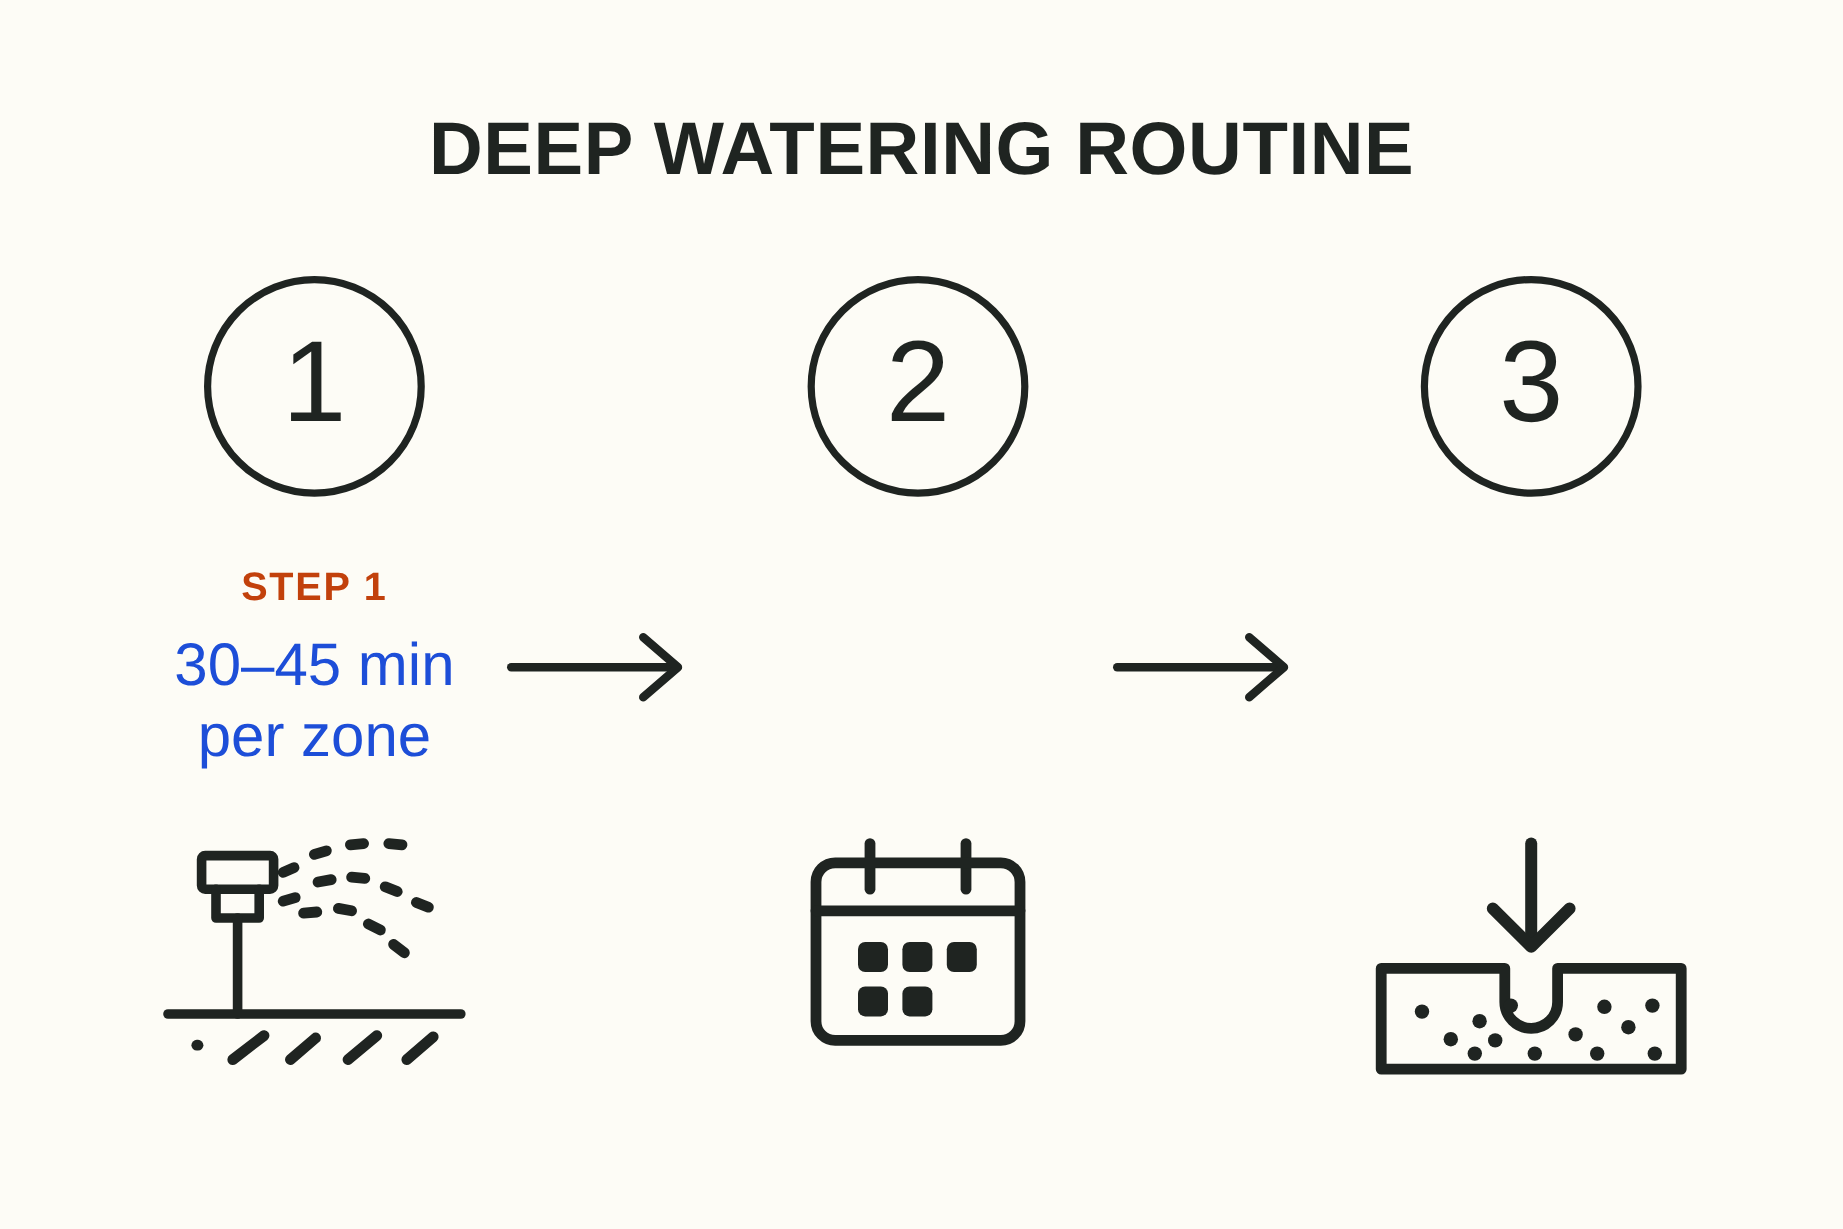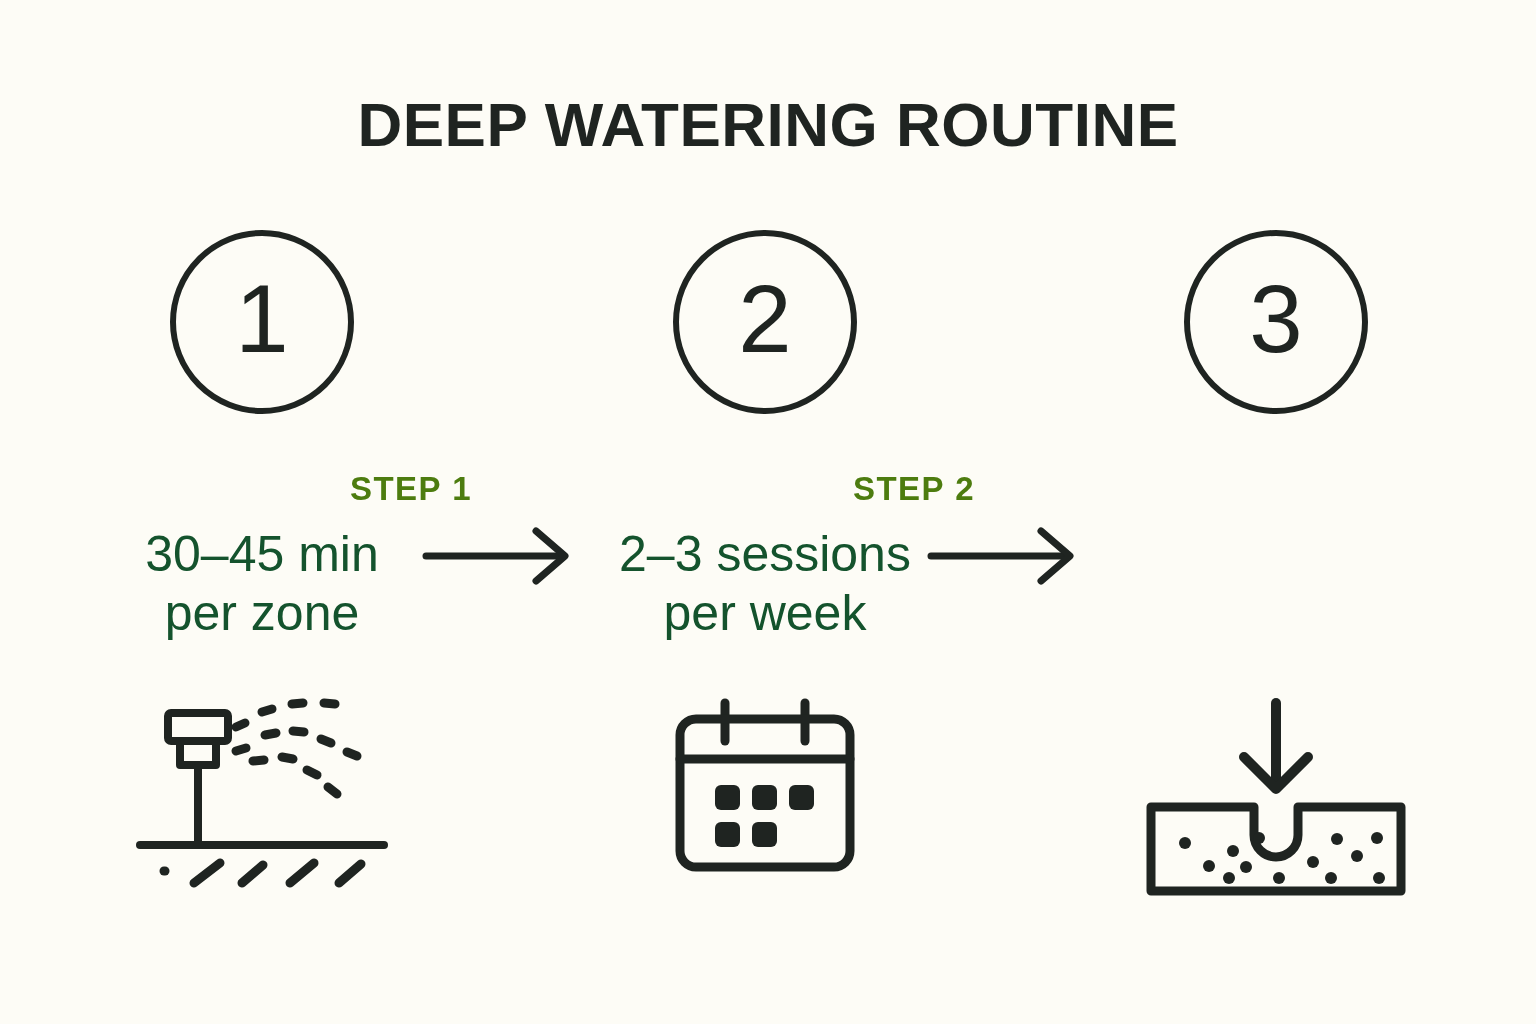--- a/index.html
+++ b/index.html
@@ -85,36 +85,36 @@
     position: relative;
     top: -3px;
   }
 
   
   .step-label {
     position: absolute;
     top: 245px;
     left: 0;
     width: 420px;
-    text-align: right;
+    text-align: center;
     font-size: 33px;
     font-weight: 700;
     letter-spacing: 1.5px;
-    color: #4d7c0f;
+    color: #c2410c;
     white-space: nowrap;
   }
   .step-desc {
     position: absolute;
     top: 300px;
     left: 0;
     width: 420px;
     text-align: center;
     font-size: 50px;
     font-weight: 500;
-    color: #14532d;
+    color: #1d4ed8;
     line-height: 1.18;
     white-space: pre-line;
   }
 
   
   .icon-slot {
     position: absolute;
     top: 470px;
     left: 0;
     width: 420px;
@@ -207,23 +207,20 @@
         </g>
       </svg>
     </div>
 
     <div class="step-col c2">
       <div class="circle-wrap">
         <div class="circle">
           <span class="circle-num">2</span>
         </div>
       </div>
-      <div class="step-label">STEP 2</div>
-      <div class="step-desc">2–3 sessions
-per week</div>
 
       <div class="icon-slot">
 
         <svg width="190" height="185" viewBox="0 0 190 185">
           <g fill="none" stroke="#1F2421" stroke-width="9" stroke-linecap="round" stroke-linejoin="round">
 
             <path d="M55 8 L55 46"></path>
             <path d="M135 8 L135 46"></path>
 
             <rect x="10" y="24" width="170" height="148" rx="16"></rect>

